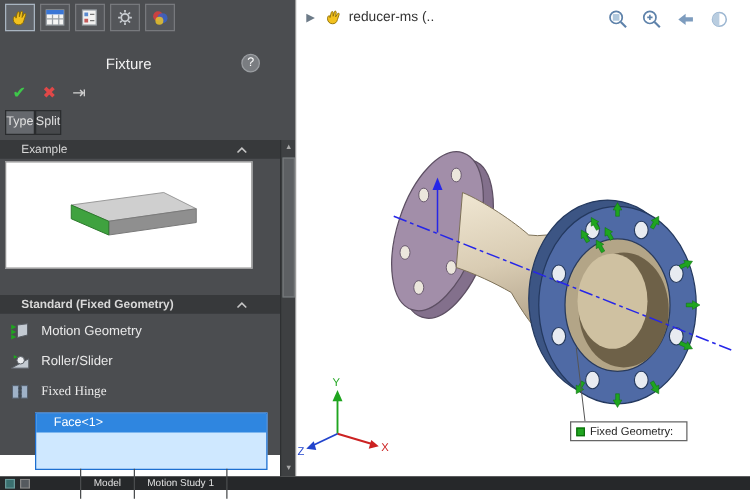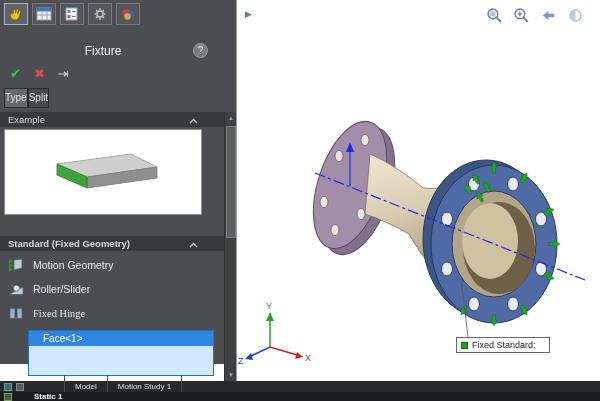--- a/index.html
+++ b/index.html
@@ -20,21 +20,21 @@
               justify-content:center; border:1px solid #9a9da1; }
   #confirm-row { position:absolute; top:66px; left:10px; display:flex; gap:13px; align-items:center; }
   .glyph-confirm { color:#3ec74a; font-size:13px; }
   .glyph-cancel  { color:#e04848; font-size:13px; }
   .glyph-pin     { color:#cfcfcf; font-size:13px; }
   #pm-tabs { position:absolute; top:88px; left:4px; display:flex; }
   .pm-tab { padding:3px 0 4px; font-size:10px; color:#e0e0e0; background:#46484b;
             border:1px solid #2a2c2e; }
   .pm-tab.active { background:#65686d; }
   .section-header { position:absolute; left:0; width:224px; height:15px; background:var(--header_bg,#37393b);
-            color:#d8d8d8; font-size:9.5px; line-height:15px; padding-left:8px; }
+            color:#d8d8d8; font-size:9.5px; line-height:15px; padding-left:17px; }
   #example-header { top:112px; }
   #standard-header { top:236px; font-weight:bold; }
   .chev { position:absolute; right:26px; top:3px; }
   #example-img { position:absolute; top:129px; left:4px; width:198px; height:86px;
                  background:#ffffff; border:1px solid #8d8d8d; }
   .pm-item { position:absolute; left:8px; display:flex; align-items:center; gap:9px;
              color:#e9e9e9; font-size:10.5px; height:22px; }
   #item-0 { top:254px; } #item-1 { top:278px; } #item-2 { top:302px;font-family:Liberation Serif, serif; }
   #sel-box { position:absolute; top:330px; left:28px; width:186px; height:46px;
              border:1px solid #1d6fd0; background:var(--selection_light,#cfe8ff); }
@@ -214,20 +214,26 @@
       <div class="scroll-btn" id="scroll-up">▲</div>
       <div id="scroll-thumb"></div>
       <div class="scroll-btn" id="scroll-down">▼</div>
     </div>
   </div>
 
   <div id="viewport">
 
     <div id="vp-toolbar">
       <span id="expand-arrow">▶</span>
+      <div id="breadcrumb">
+        <svg width="14" height="14" viewBox="0 0 14 14">
+            <use href="#hand-sym"></use>
+          </svg>
+        <span>reducer-ms (..</span>
+      </div>
       <div id="vp-tools">
         <span class="vp-tool">
           <svg width="17" height="17" viewBox="0 0 16 16">
             <rect x="4" y="4" width="5" height="5" fill="#8fb0cf" opacity="0.7"></rect>
             <circle cx="6.5" cy="6.5" r="4.6" fill="none" stroke="#5e82aa" stroke-width="1.3"></circle>
             <line x1="10" y1="10" x2="14" y2="14" stroke="#5e82aa" stroke-width="1.6"></line>
           </svg>
         </span>
         <span class="vp-tool">
           <svg width="17" height="17" viewBox="0 0 16 16">
@@ -324,40 +330,32 @@
         <polygon points="66,329 58,331 60,324" fill="#cc2222"></polygon>
         <text x="68" y="333" fill="#cc2222">X</text>
         <line x1="33" y1="319" x2="14" y2="328" stroke="#2244cc" stroke-width="1.5"></line>
         <polygon points="8,331 16,332 14,325" fill="#2244cc"></polygon>
         <text x="1" y="336" fill="#2244cc">Z</text>
       </g>
     </svg>
 
     <div id="callout">
       <span class="callout-dot"></span>
-      <span>Fixed Standard:</span>
+      <span>Fixed Geometry:</span>
     </div>
   </div>
 
   <div id="bottom-row1">
     <span class="bicon">
       <svg width="8" height="8" viewBox="0 0 8 8">
           <rect x="0.5" y="0.5" width="7" height="7" fill="#3a6f6f" stroke="#6a9a9a"></rect>
         </svg>
     </span>
     <span class="bicon">
       <svg width="8" height="8" viewBox="0 0 8 8">
           <rect x="0.5" y="0.5" width="7" height="7" fill="#555a5f" stroke="#888"></rect>
         </svg>
     </span>
     <div class="btab" id="model-tab">Model</div>
     <div class="btab">Motion Study 1</div>
   </div>
-  <div id="bottom-row2">
-    <span class="bicon">
-      <svg width="8" height="8" viewBox="0 0 8 8">
-          <rect x="0.5" y="0.5" width="7" height="7" fill="#4a5a3a" stroke="#7a9a6a"></rect>
-        </svg>
-    </span>
-    <div id="study-label">Static 1</div>
-  </div>
 
 </div>
 
 </body></html>

